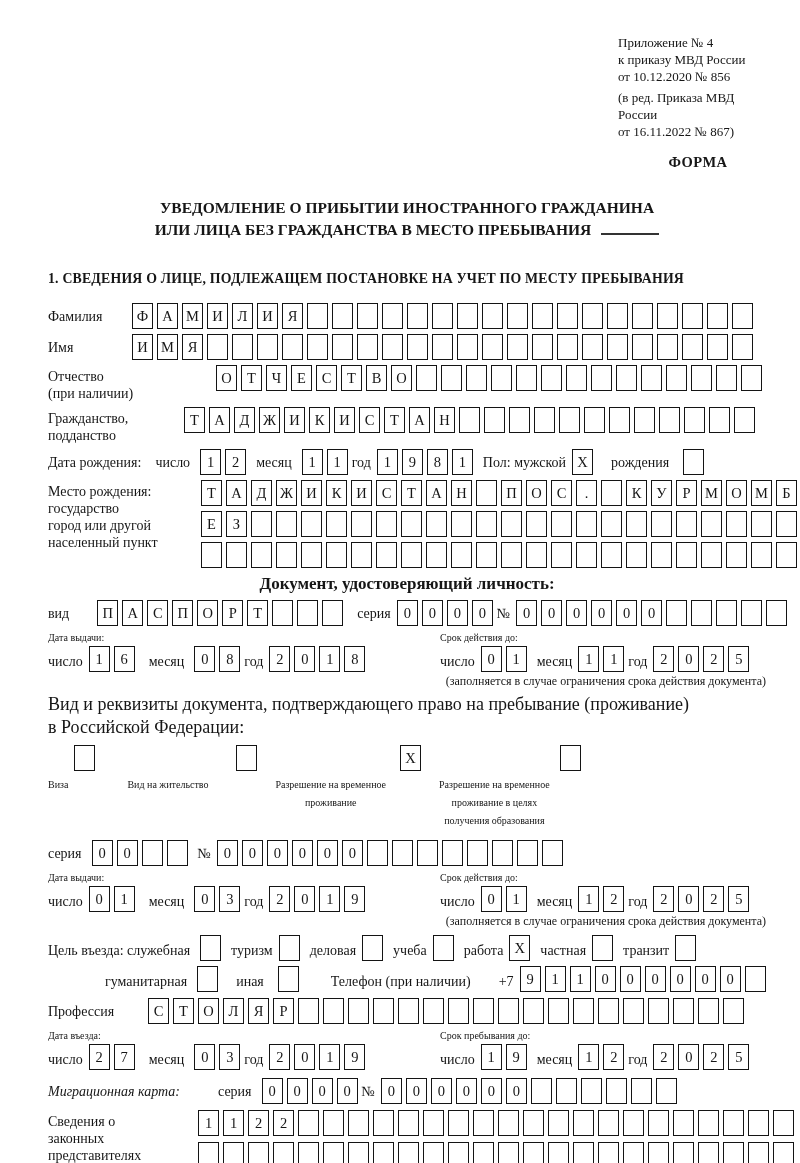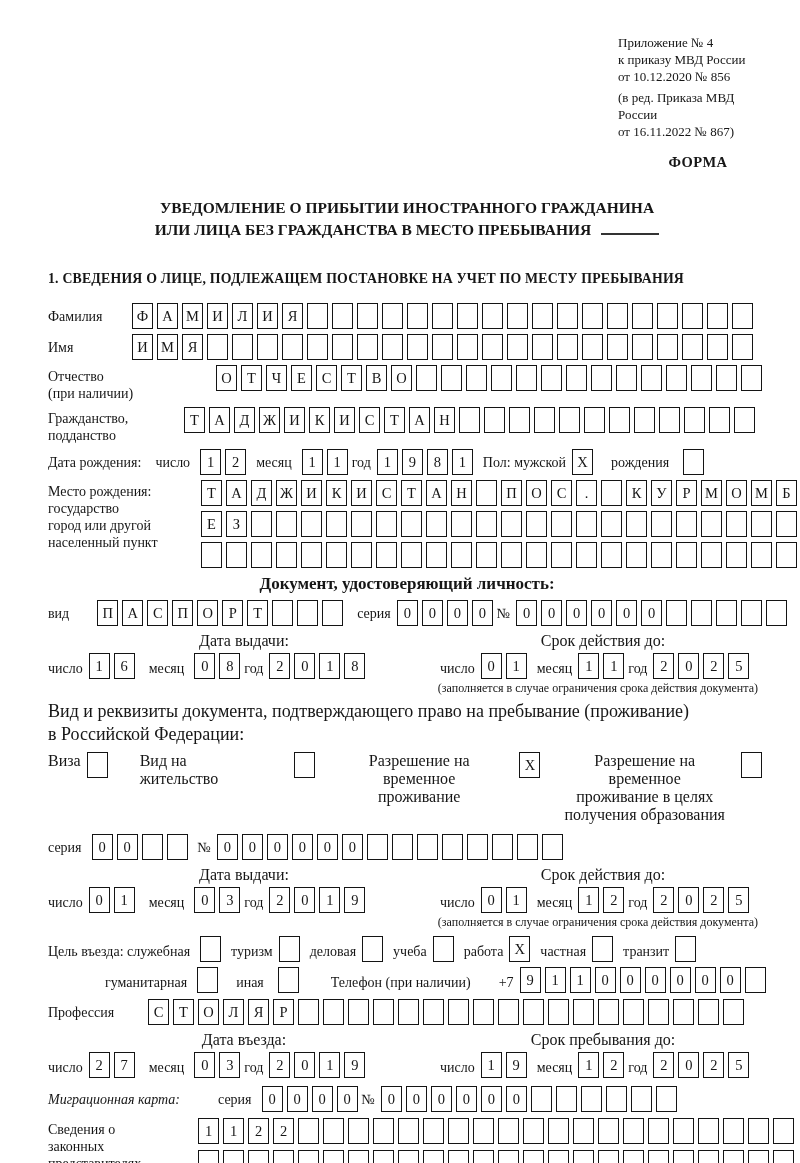--- a/index.html
+++ b/index.html
@@ -31,27 +31,27 @@
   .w80{width:84px;} .w164{width:168px;} .w132{width:136px;} .w150{width:153px;}
   .inline{display:flex;align-items:center;}
   .inline .lbl{padding-top:0;}
   .sp6{width:6px;flex:0 0 auto;} .sp10{width:10px;flex:0 0 auto;} .sp14{width:14px;flex:0 0 auto;}
   
   .doc-h{text-align:center;font-weight:bold;font-size:17px;margin:6px 0 6px 0;}
   
   .dates{display:flex;margin-bottom:2px;}
   .d-col{display:flex;flex-direction:column;}
   .d-left{width:392px;} .d-right{flex:1;}
-  .d-head{text-align:center;font-size:16px;margin-bottom:3px;}
+  .d-head{font-size:10px;margin-bottom:3px;}
   .d-row{display:flex;align-items:center;}
-  .note{font-size:12px;text-align:right;margin:1px 8px 6px 0;}
+  .note{font-size:12px;text-align:right;margin:1px 0 6px 0;}
   .intro{font-size:18px;line-height:19px;margin:4px 0 2px 0;}
   
   .opt-row{display:flex;align-items:flex-start;margin:8px 0 10px 0;}
-  .opt-lbl{font-size:16px;line-height:18px;text-align:center;}
+  .opt-lbl{font-size:10px;line-height:18px;text-align:center;margin-top:31px;}
   .opt-lbl.left{text-align:left;}
   .purpose .lbl{padding-top:5px;}
   .mt2{margin-top:2px;} .mt6{margin-top:6px;} .mt8{margin-top:8px;}
   .ml57{margin-left:57px;}
 </style>
 </head>
 <body>
 
 <div class="page">
 

